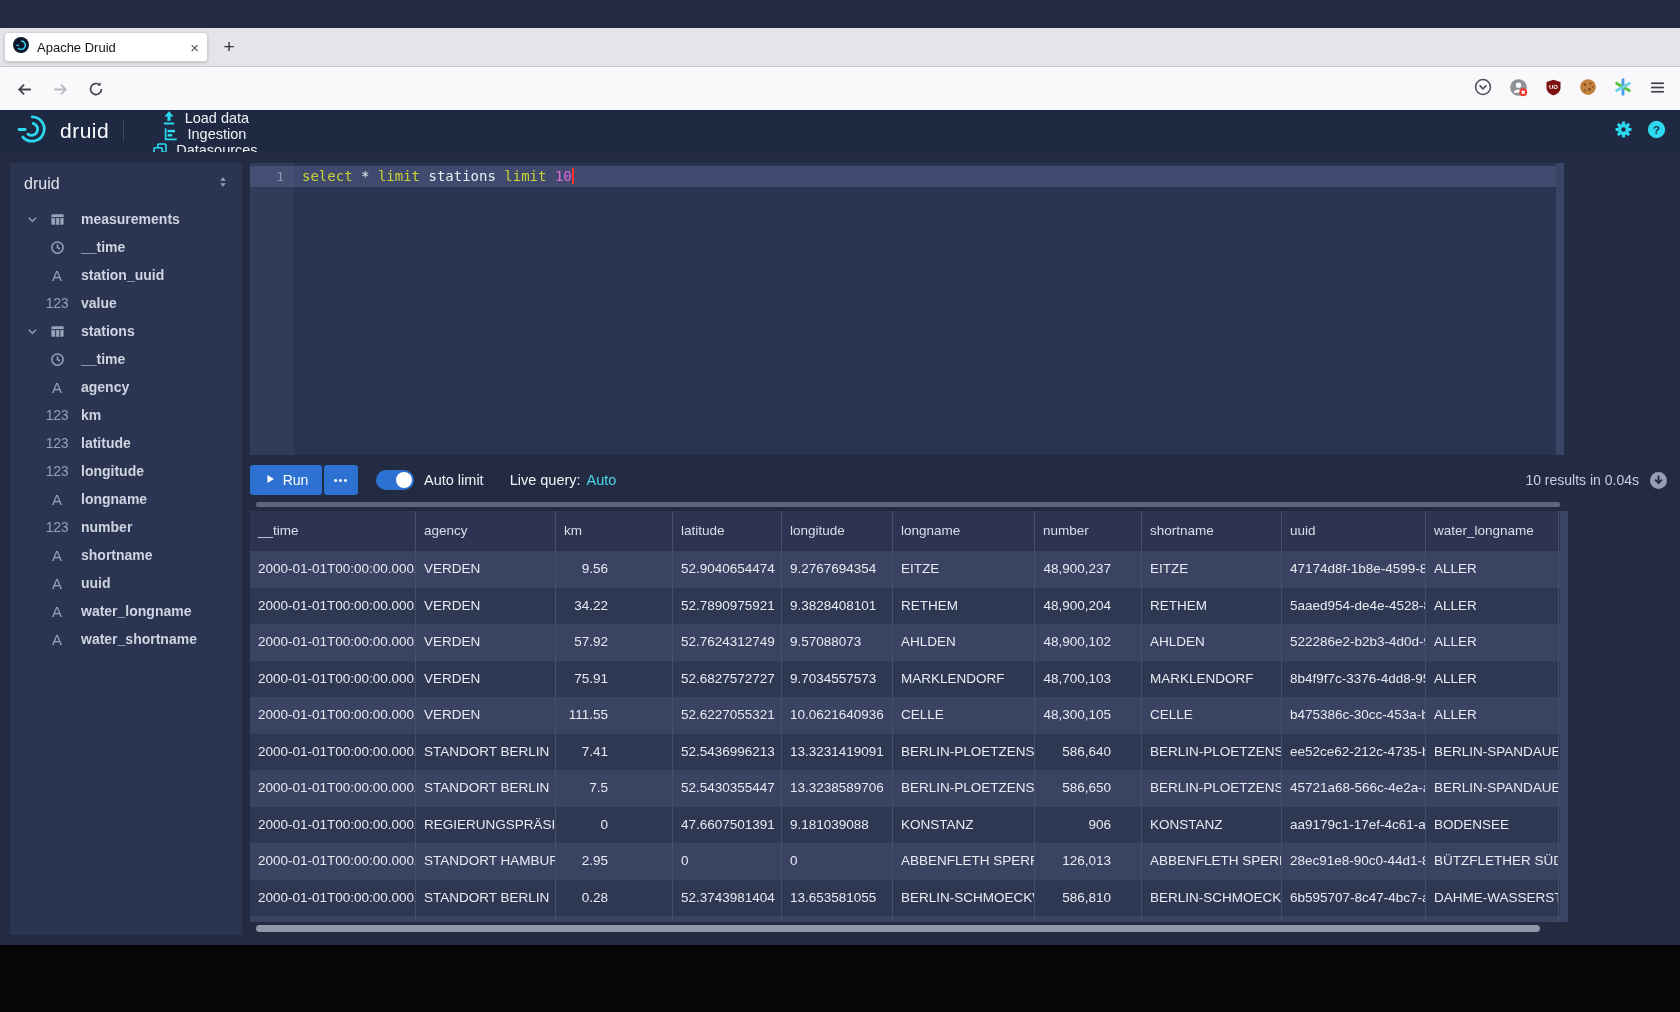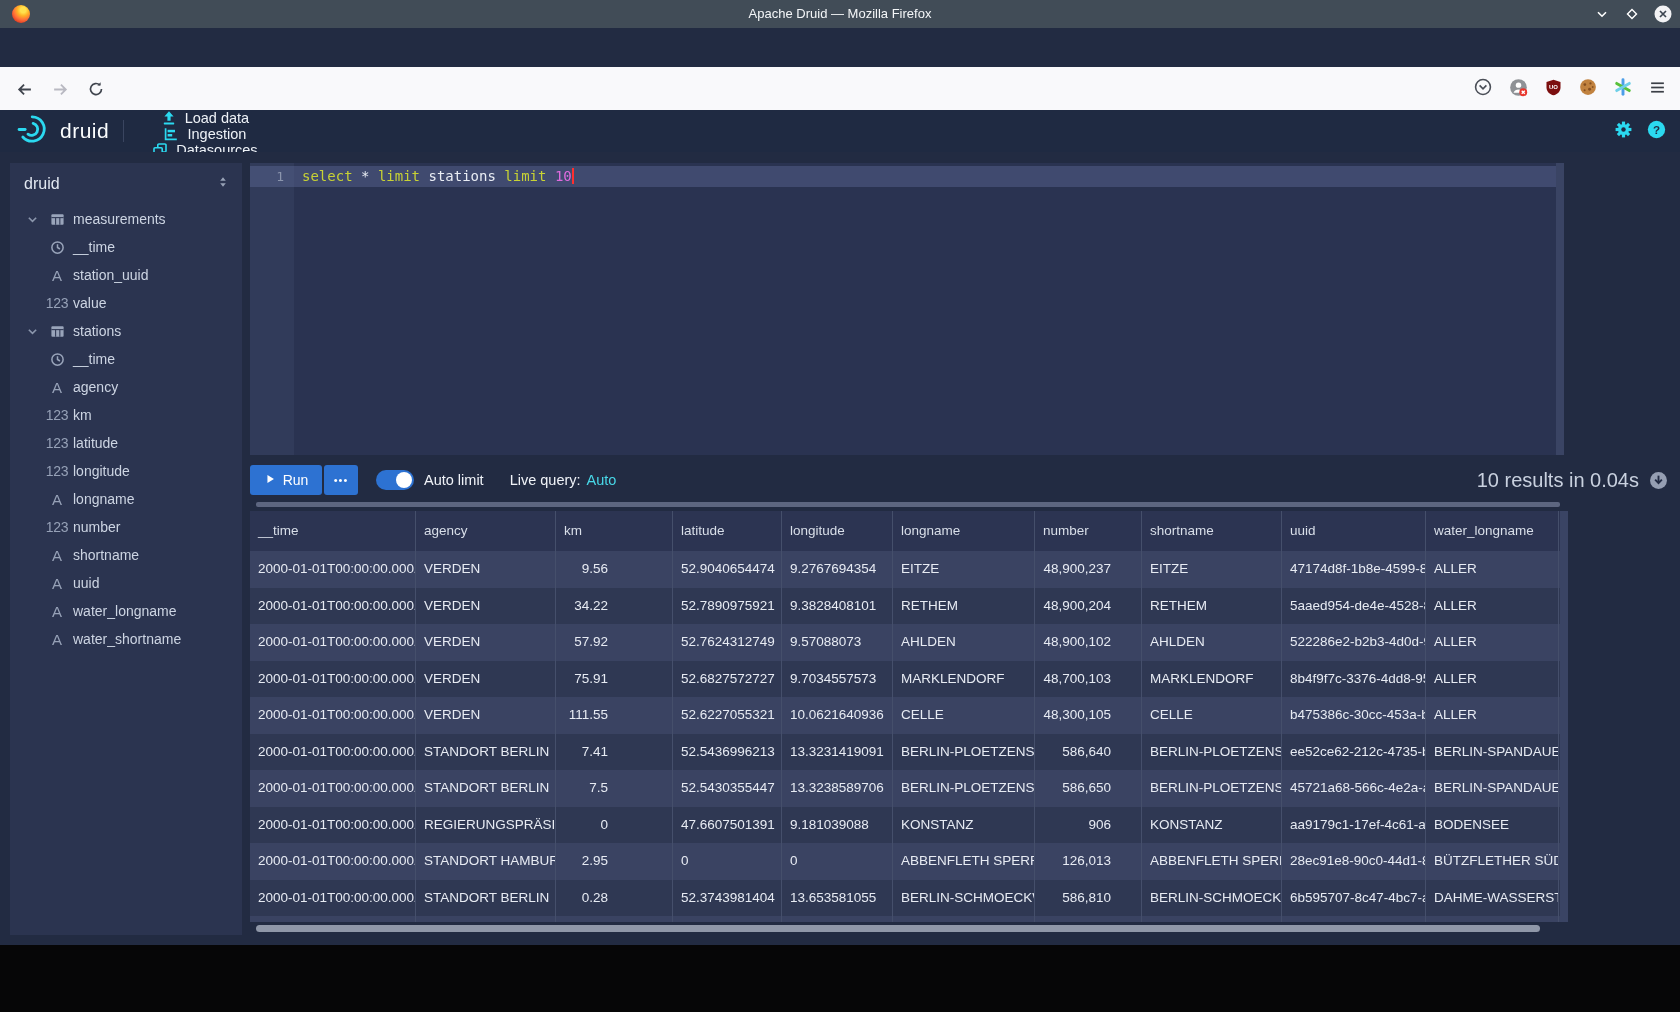--- a/index.html
+++ b/index.html
@@ -49,21 +49,21 @@
   .app{position:absolute;left:0;top:152px;width:1680px;height:793px;background:#222b42;}
 
   
   .sidebar{position:absolute;left:10px;top:11px;width:232px;height:772px;background:#2b3450;overflow:hidden;}
   .schema-row{height:42px;display:flex;align-items:center;padding:0 12px 0 14px;}
   .schema-name{color:#e2e8f1;font-size:16px;flex:1;}
   .tree-row{height:28px;display:flex;align-items:center;color:#cdd5e3;font-size:14px;}
   .tree-row .chev{width:14px;margin-left:16px;display:flex;align-items:center;}
   .tree-row .ticon{width:16px;margin-left:9px;display:flex;align-items:center;justify-content:center;}
   .tree-row.child .ticon{margin-left:39px;}
-  .tree-row .tlabel{margin-left:8px;white-space:nowrap;}
+  .tree-row .tlabel{margin-left:16px;white-space:nowrap;font-weight:bold;}
   .dt-a{color:#96a1b7;font-size:15px;font-weight:400;}
   .dt-123{color:#96a1b7;font-size:14px;letter-spacing:-0.3px;}
 
   
   .editor{position:absolute;left:250px;top:11px;width:1314px;height:292px;background:#2a3351;overflow:hidden;}
   .gutter{position:absolute;left:0;top:0;width:44px;height:100%;background:#313b5a;}
   .active-line{position:absolute;left:0;top:3px;right:0;height:21px;background:rgba(99,113,160,0.38);}
   .line-num{position:absolute;left:0;top:3px;width:34px;text-align:right;color:#8b95ad;
             font-family:"DejaVu Sans Mono",monospace;font-size:13px;line-height:21px;}
   .code-line{position:absolute;left:52px;top:3px;font-family:"DejaVu Sans Mono",monospace;font-size:14px;line-height:21px;white-space:pre;}
@@ -76,21 +76,21 @@
   
   .runbar{position:absolute;left:250px;top:310px;right:0;height:36px;display:flex;align-items:center;}
   .btn-blue{background:#2d72d2;color:#fff;border-radius:3px;height:30px;display:flex;align-items:center;justify-content:center;font-size:14px;}
   .run-btn{width:72px;gap:7px;}
   .more-btn{width:34px;margin-left:2px;letter-spacing:1px;font-size:11px;}
   .switch{width:38px;height:20px;border-radius:10px;background:#2d72d2;position:relative;margin-left:18px;}
   .switch .knob{position:absolute;right:2px;top:2px;width:16px;height:16px;border-radius:50%;background:#fff;}
   .rb-label{color:#f0f3f8;font-size:14.5px;margin-left:10px;}
   .lq-label{color:#f0f3f8;font-size:14.5px;margin-left:26px;}
   .lq-value{color:#48d8e8;font-size:14.5px;margin-left:6px;}
-  .results-info{margin-left:auto;color:#c9d1df;font-size:20px;}
+  .results-info{margin-left:auto;color:#c9d1df;font-size:14px;}
   .dl-icon{margin-left:10px;margin-right:12px;display:flex;align-items:center;}
 
   
   .splitter{position:absolute;left:256px;top:350px;width:1304px;height:5px;background:#5d6680;border-radius:2px;}
 
   
   .rtable{position:absolute;left:250px;top:359px;width:1310px;height:411px;overflow:hidden;background:#222b42;}
   .thead{display:flex;height:40px;background:#2c3452;}
   .th{box-sizing:border-box;border-right:1px solid #454f6b;color:#d9dfe9;font-size:13.5px;line-height:40px;
       padding-left:8px;white-space:nowrap;overflow:hidden;flex:0 0 auto;}
@@ -104,43 +104,33 @@
   .td.numcol{text-align:right;padding-left:0;padding-right:30px;}
 
   .hscroll-thumb{position:absolute;left:256px;top:773px;width:1284px;height:7px;border-radius:4px;background:#8f97a8;}
 </style>
 </head>
 <body>
 
 <div class="screen">
   <div class="window">
 
-    <div class="titlebar">
-      <div class="ff-icon"></div>
-      <div class="win-title">Apache Druid — Mozilla Firefox</div>
-      <div class="win-controls">
-        <span>
-            <svg width="16" height="16" viewBox="0 0 16 16">
-              <path d="M4 6.2 l4 4 4 -4" stroke="#ffffff" stroke-width="1.6" fill="none"></path>
-            </svg>
-          </span>
-        <span>
-            <svg width="16" height="16" viewBox="0 0 16 16">
-              <rect x="4.8" y="4.8" width="6.4" height="6.4" transform="rotate(45 8 8)" stroke="#ffffff" stroke-width="1.4" fill="none"></rect>
-            </svg>
-          </span>
-        <span>
-            <svg width="18" height="18" viewBox="0 0 18 18">
-              <circle cx="9" cy="9" r="8.5" fill="#f2f2f4"></circle>
-              <path d="M6 6 l6 6 M12 6 l-6 6" stroke="#3c4550" stroke-width="1.7"></path>
-            </svg>
-          </span>
-      </div>
+
+    <div class="tabbar">
+      <div class="tab">
+        <span><svg width="16" height="16" viewBox="0 0 16 16">
+              <circle cx="8" cy="8" r="8" fill="#10192b"></circle>
+              <path d="M8.2 4 a4.2 4.2 0 1 1 -3.2 7" stroke="#2bd9f0" stroke-width="1.4" fill="none"></path>
+              <path d="M3.4 8.4 h2.4" stroke="#2bd9f0" stroke-width="1.2"></path>
+            </svg></span>
+        <span class="tab-label">Apache Druid</span>
+        <span class="tab-close">×</span>
+      </div>
+      <div class="newtab">+</div>
     </div>
-
 
     <div class="urlbar">
       <div class="nav-btn" style="left:10px">
         <svg width="17" height="17" viewBox="0 0 16 16">
             <path d="M14 8 H3.4 M7.6 3.4 L3 8 l4.6 4.6" stroke="#40454e" stroke-width="1.7" fill="none"></path>
           </svg>
       </div>
       <div class="nav-btn" style="left:46px">
         <svg width="17" height="17" viewBox="0 0 16 16">
             <path d="M2 8 H12.6 M8.4 3.4 L13 8 l-4.6 4.6" stroke="#b9b9c2" stroke-width="1.7" fill="none"></path>

